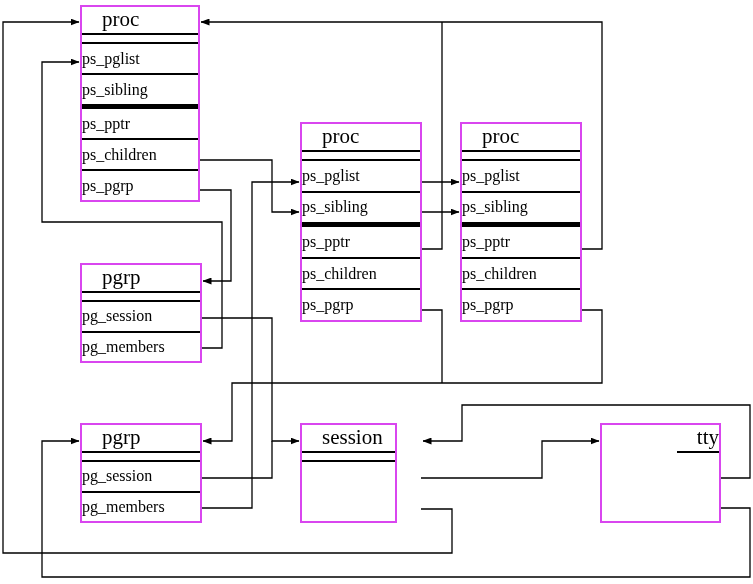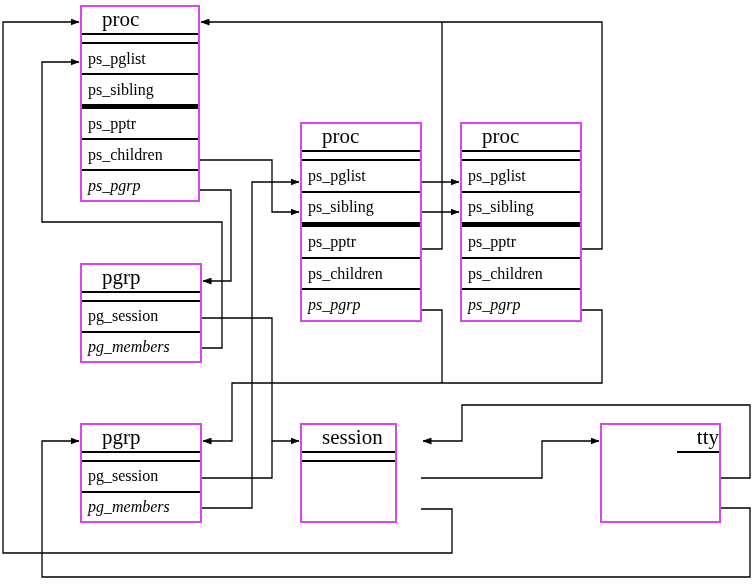--- a/index.html
+++ b/index.html
@@ -33,27 +33,27 @@
   }
   .box-band{
     flex:0 0 auto;
     height:7px;
     border-bottom:2px solid #000000;
   }
   .box-field{
     flex:1 1 auto;
     border-bottom:2px solid #000000;
     font-size:16px;
-    padding-left:6px;
+    padding-left:0;
     display:flex;
     align-items:center;
     white-space:nowrap;
     overflow:hidden;
   }
-  .box-field:last-child{border-bottom:none;font-style:italic;}
+  .box-field:last-child{border-bottom:none;}
   .box-field.thick-top{border-top:3px solid #000000;}
 </style>
 </head>
 <body>
 
 <div id="stage" style="background: rgb(255, 255, 255);">
     <svg id="wires" width="753" height="584">
       <defs>
         <marker id="arrowhead" markerWidth="9" markerHeight="7" refX="8.5" refY="3.5" orient="auto" markerUnits="userSpaceOnUse">
           <path d="M0,0 L9,3.5 L0,7 Z" fill="#000000"></path>

